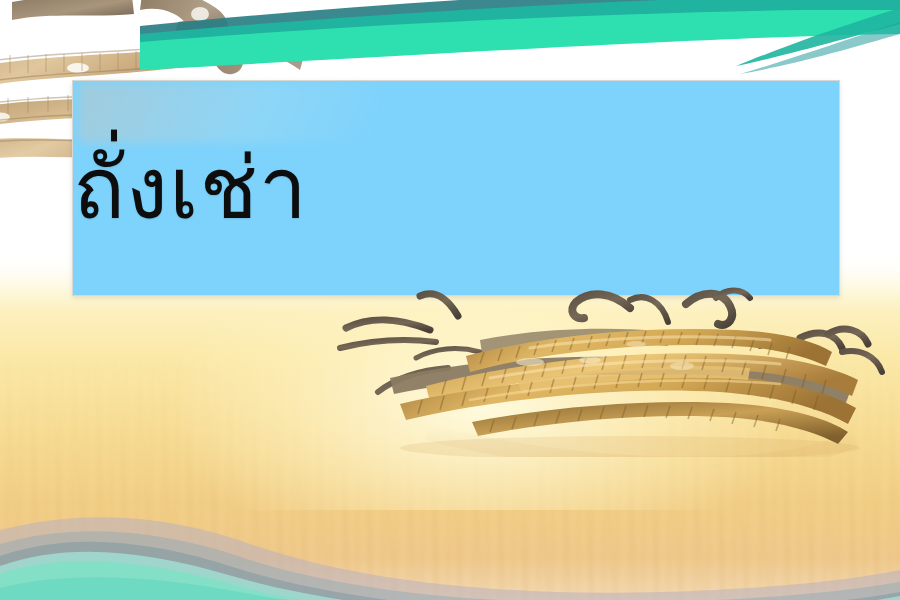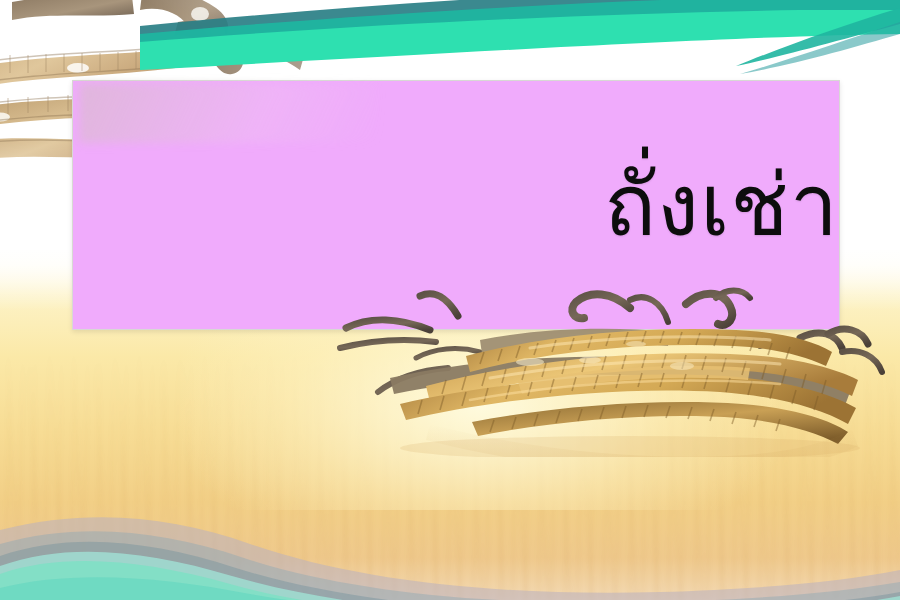--- a/index.html
+++ b/index.html
@@ -69,25 +69,25 @@
        radial-gradient(ellipse 150% 120% at 18% 30%, #000 30%, rgba(0,0,0,.7) 55%, rgba(0,0,0,0) 80%);
   }
 
   
   .photo-center { position:absolute; left:330px; top:282px; width:566px; height:175px; }
 
   
   .title-card {
     position:absolute;
     left:72px; top:80px;
-    width:768px; height:250px;
-    background:#f0abfc;
+    width:768px; height:216px;
+    background:#7dd3fc;
     border:1px solid #d8d8d4;
     box-shadow:0 2px 5px rgba(0,0,0,.10);
-    display:flex; align-items:center; justify-content:flex-end;
+    display:flex; align-items:center; justify-content:flex-start;
   }
   .title-card .smudge {
     position:absolute; left:6px; top:2px; width:300px; height:60px;
     background:linear-gradient(115deg, rgba(205,196,182,.45), rgba(236,232,224,.15) 60%, rgba(255,255,255,0));
     filter:blur(5px);
   }
   .title-text {
     position:relative;
     font-family:"Liberation Sans","DejaVu Sans", sans-serif;
     font-size:86px;

